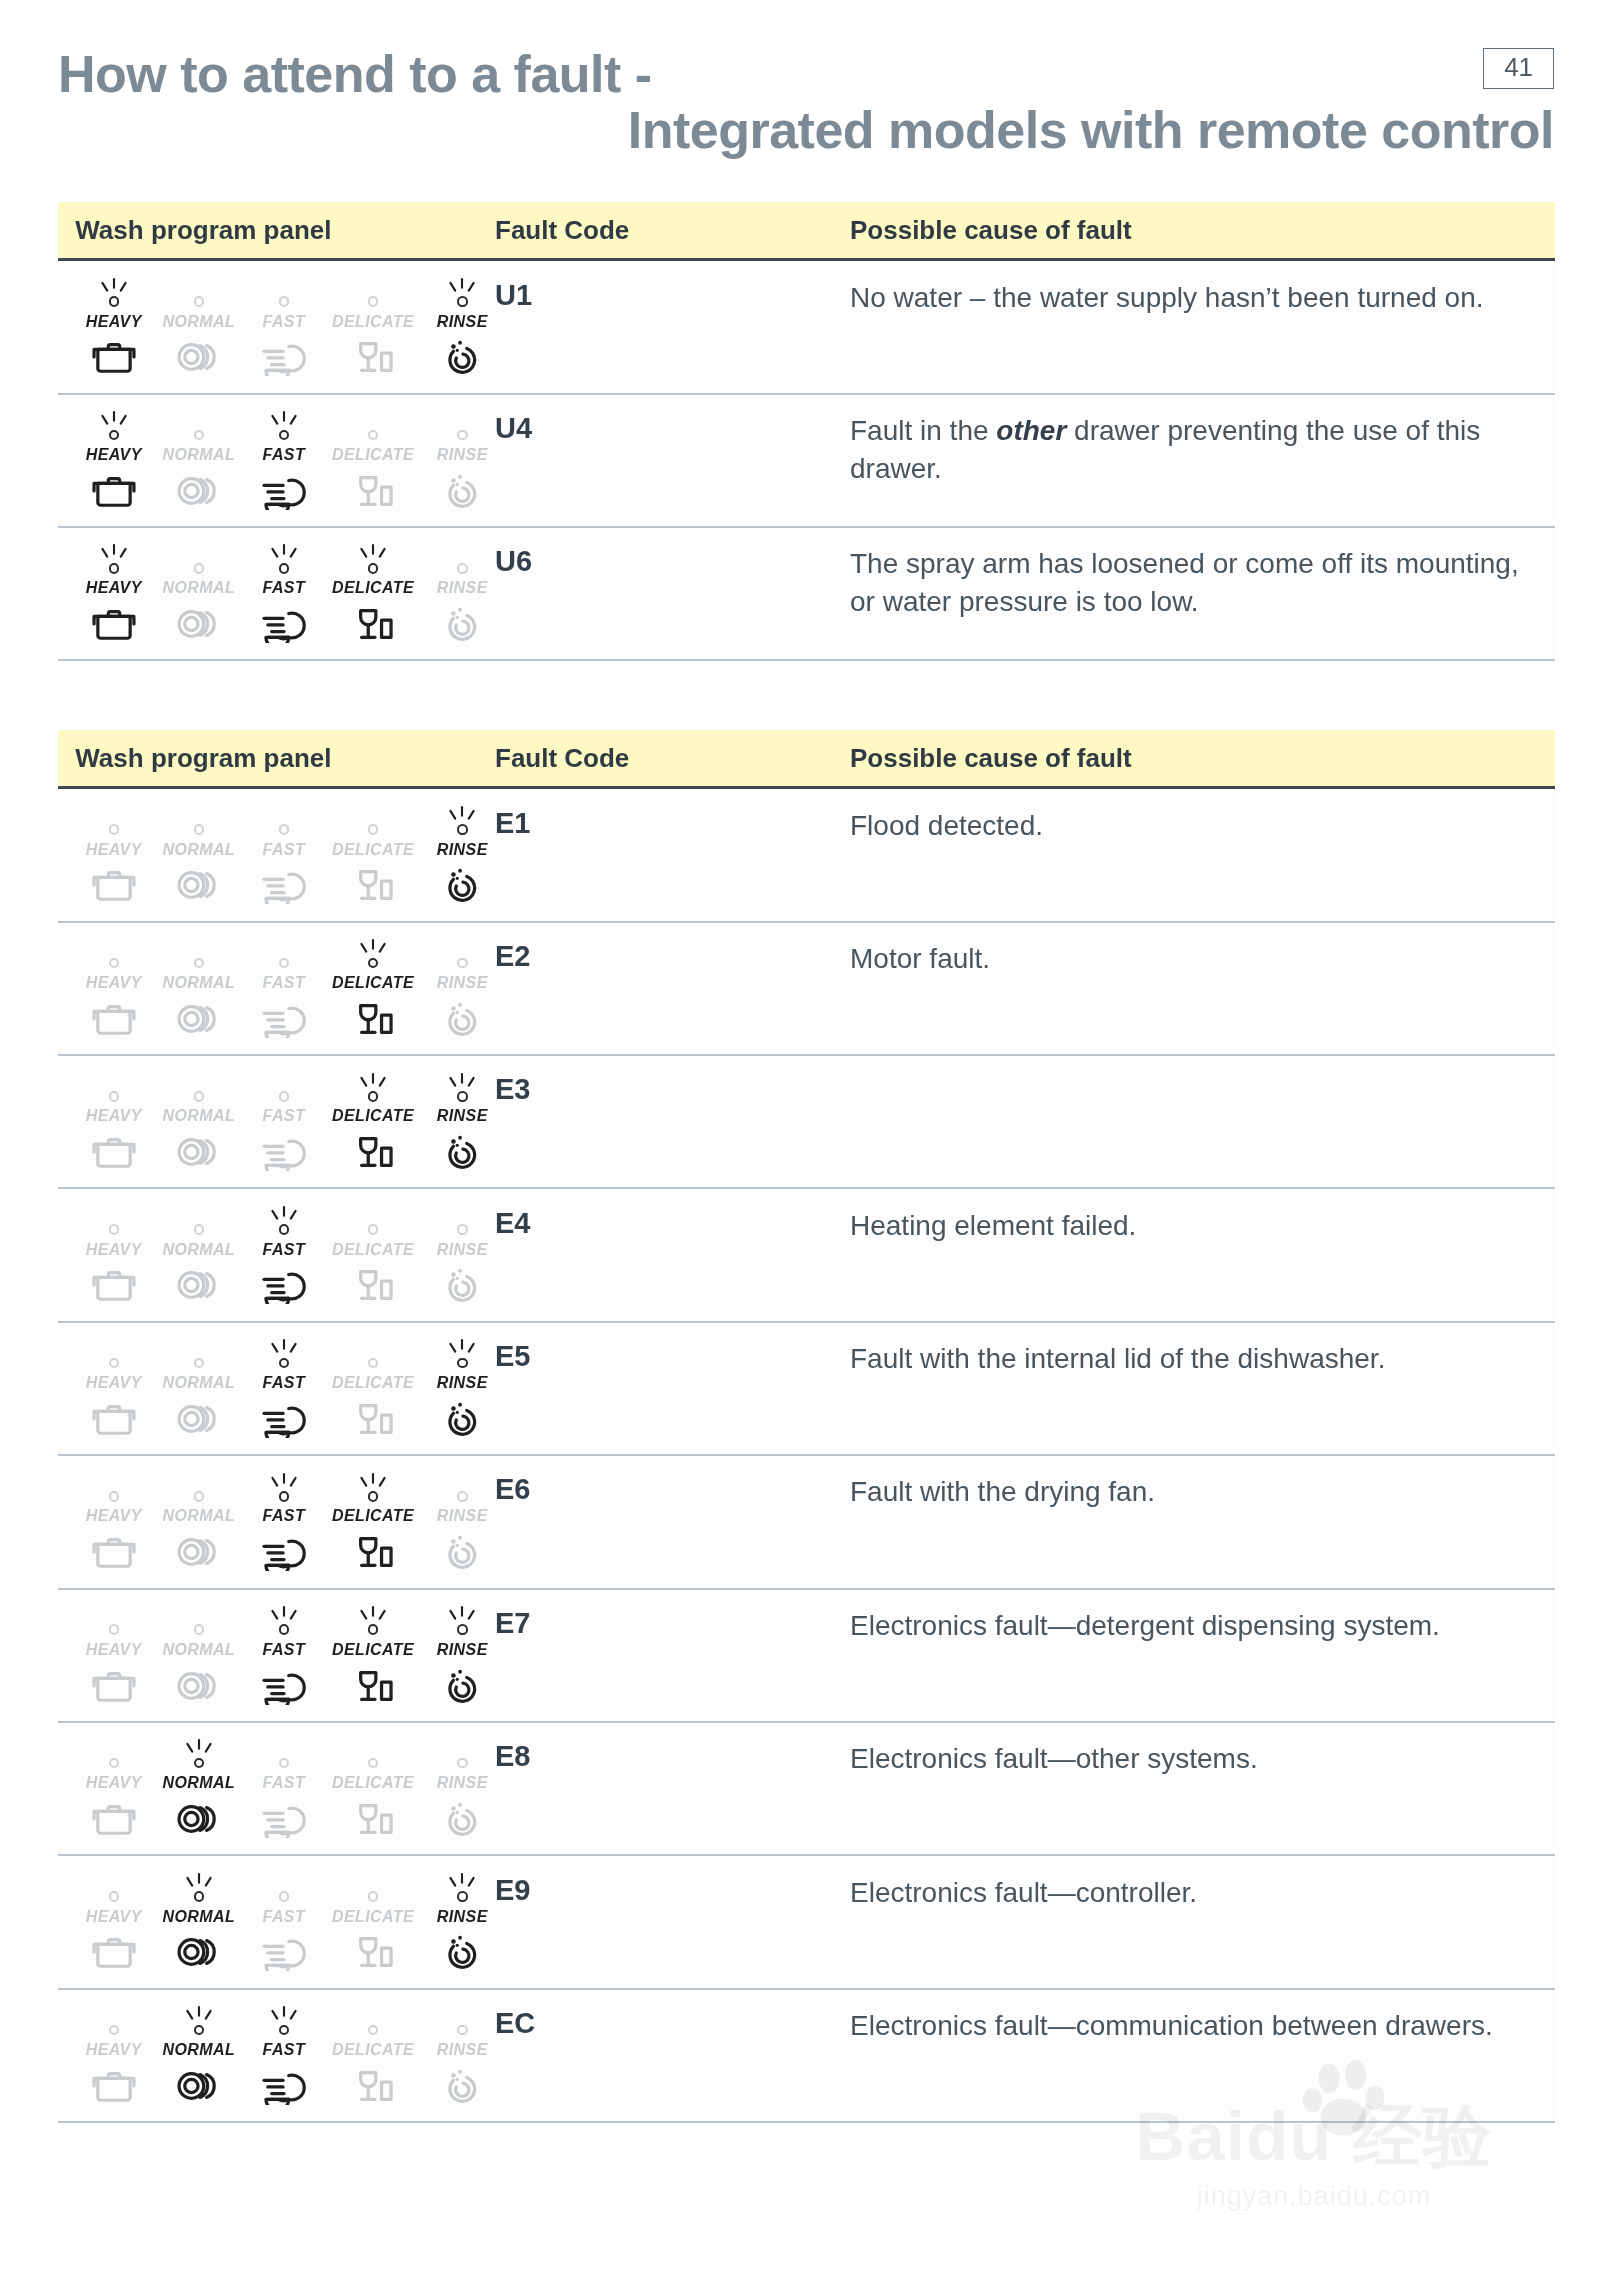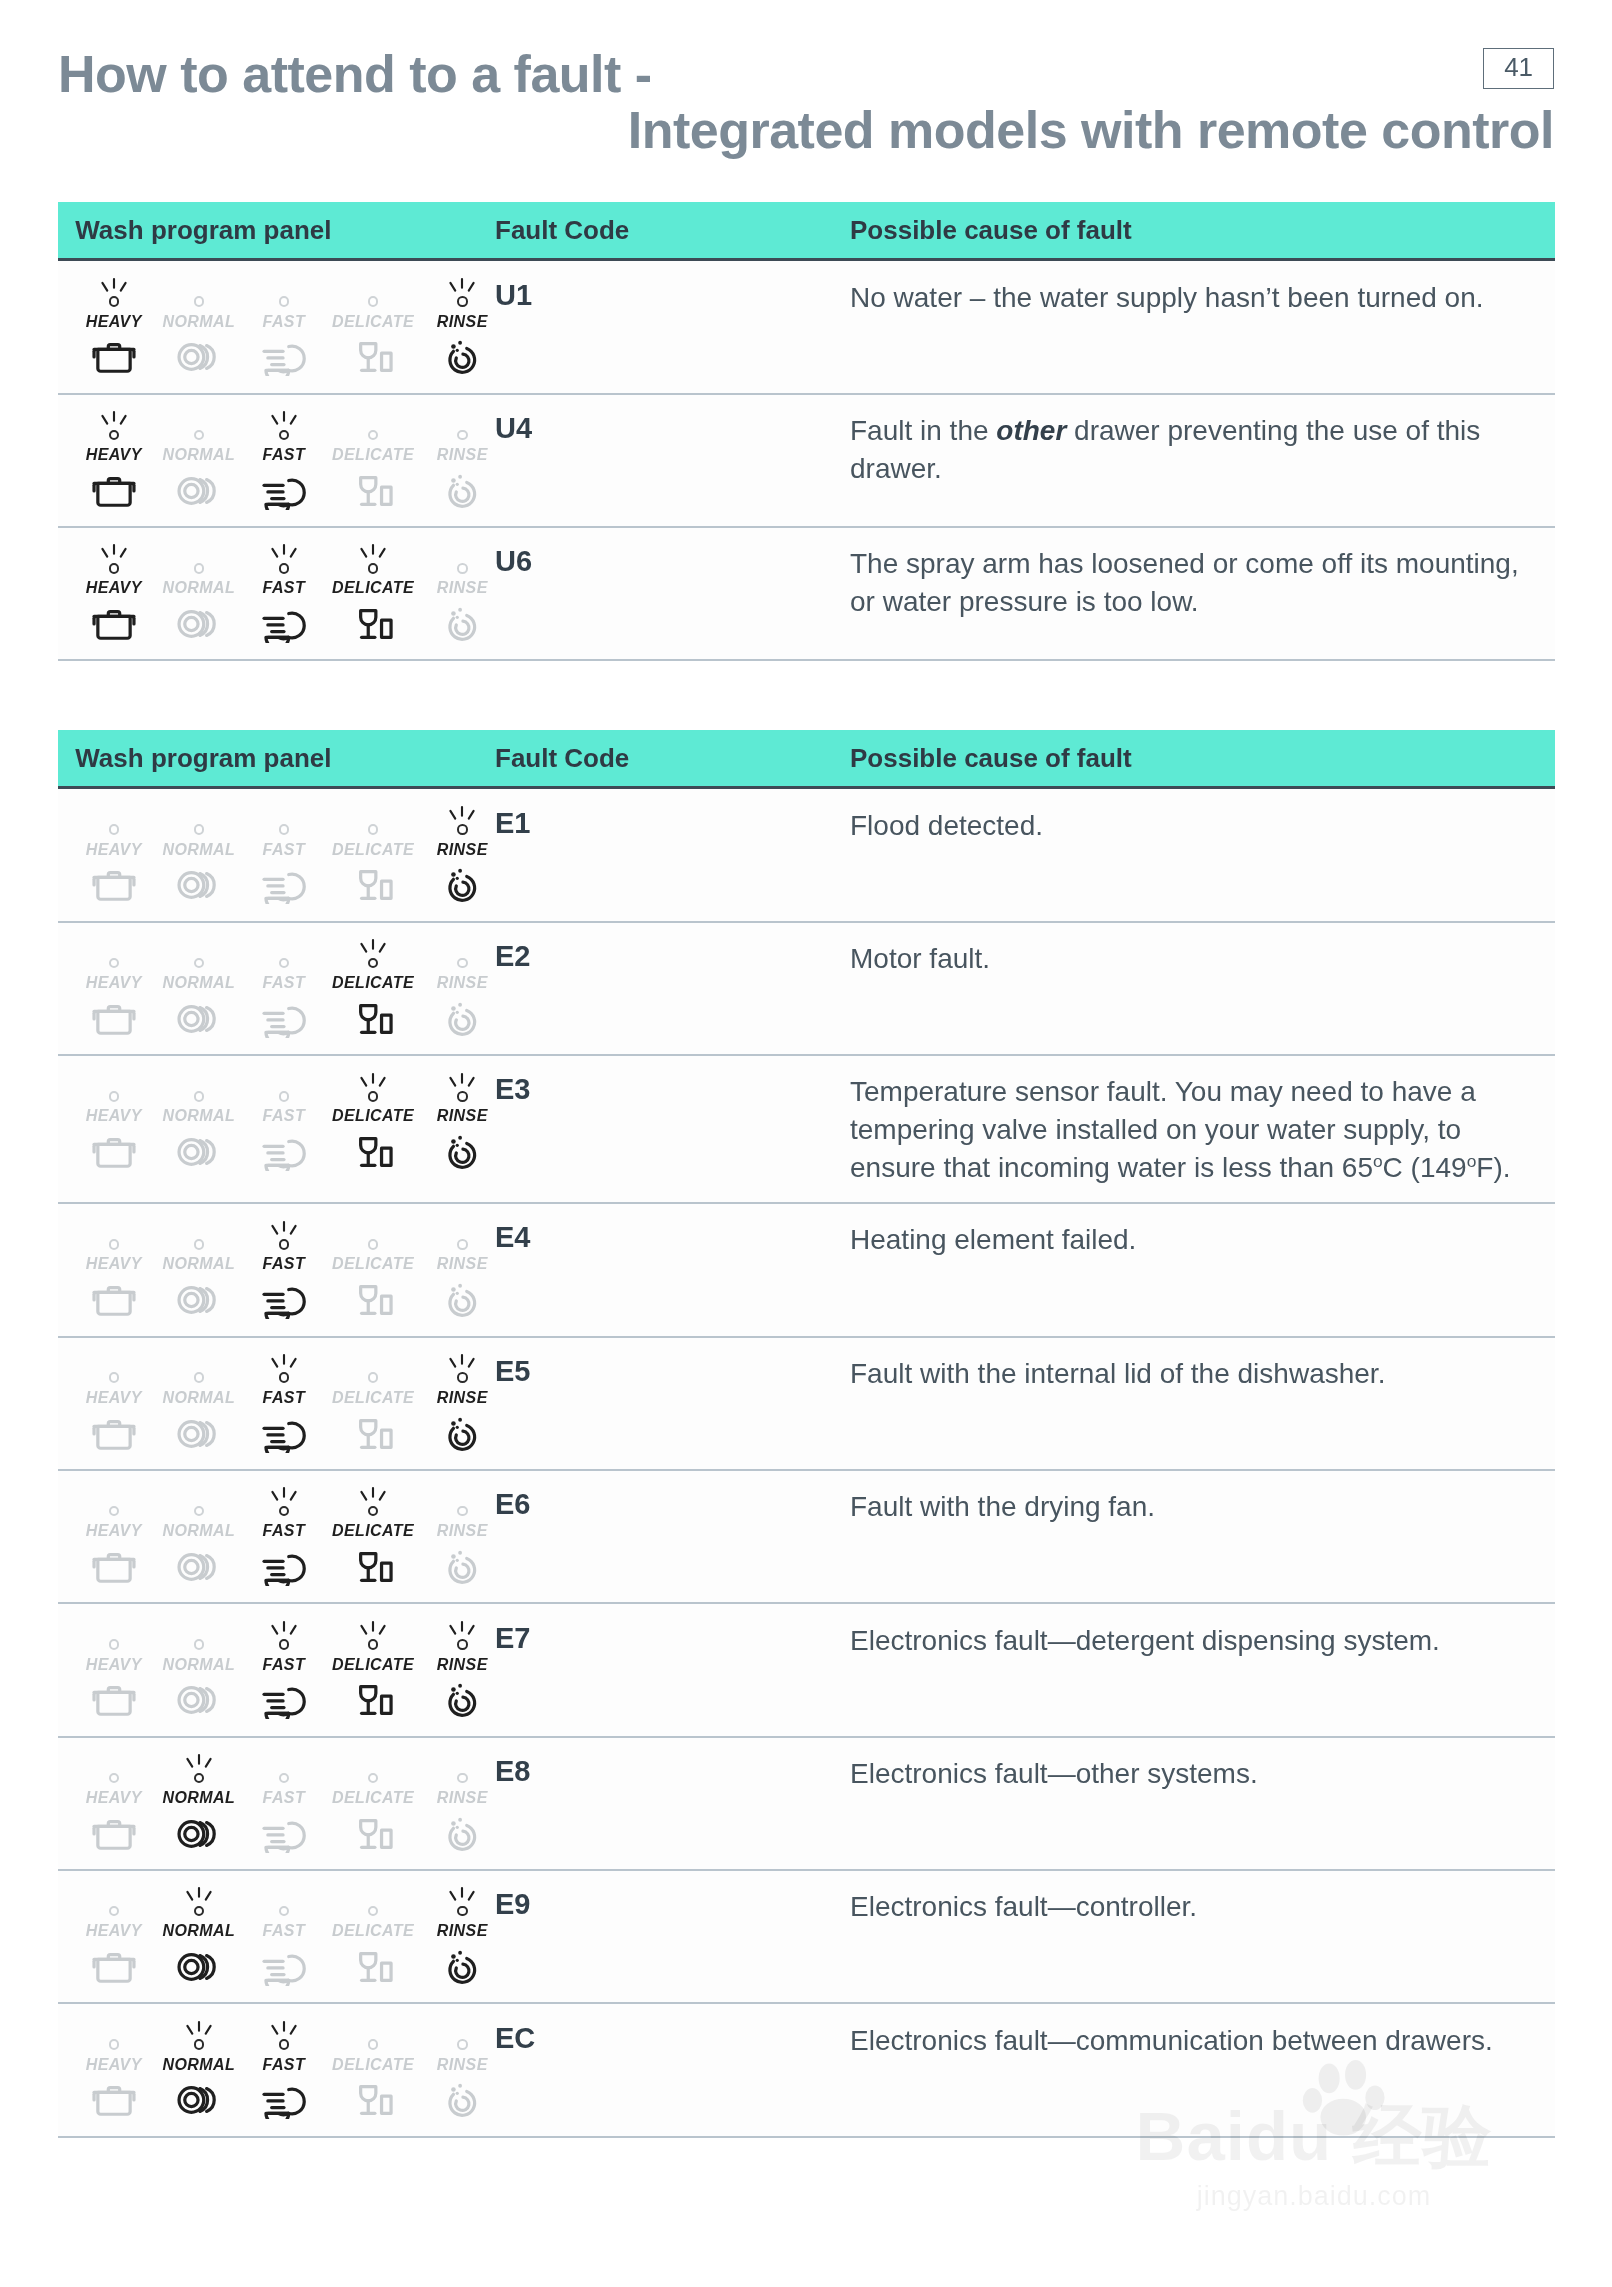--- a/index.html
+++ b/index.html
@@ -59,21 +59,21 @@
   .table {
     margin: 0 58px;
     width: calc(100% - 115px);
     box-sizing: border-box;
   }
   .table.first { margin-top: 44px; }
   .table.second { margin-top: 69px; }
 
   .thead {
     display: flex;
-    background: #5eead4;
+    background: #fef9c3;
     border-bottom: 3.8px solid #3d4a55;
     height: 56px;
     align-items: center;
   }
   .th {
     color: #2f3a44;
     font-size: 26px;
     font-weight: 700;
     box-sizing: border-box;
   }
@@ -772,21 +772,20 @@
                     <path stroke-width="3.4" stroke-linecap="round" stroke-linejoin="round" fill="none" d="M26 17 a7 7 0 1 1 -7 4"></path>
                     <circle cx="16" cy="9" r="2.4" fill="currentColor" stroke="none"></circle>
                     <circle cx="23" cy="5" r="2.0" fill="currentColor" stroke="none"></circle>
                     <circle cx="20" cy="13" r="1.7" fill="currentColor" stroke="none"></circle>
                   </svg>
                 </div>
               </div>
             </div>
           </div>
           <div class="cell-code">E3</div>
-          <div class="cell-cause">Temperature sensor fault. You may need to have a tempering valve installed on your water supply, to ensure that incoming water is less than 65<sup>o</sup>C (149<sup>o</sup>F).</div>
         </div>
         <div class="trow">
           <div class="cell-panel">
             <div class="panel">
               <div class="prog off">
                 <div class="led-wrap">
                   <div class="led-dot"></div>
                 </div>
                 <div class="prog-label">HEAVY</div>
                 <div class="prog-icon" style="color: rgb(200, 204, 207);">

